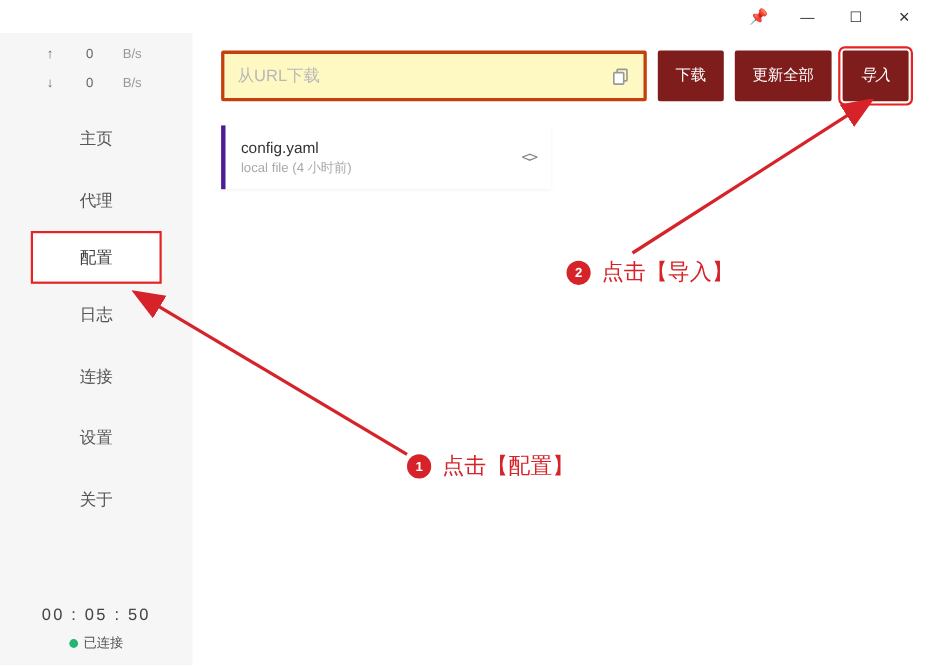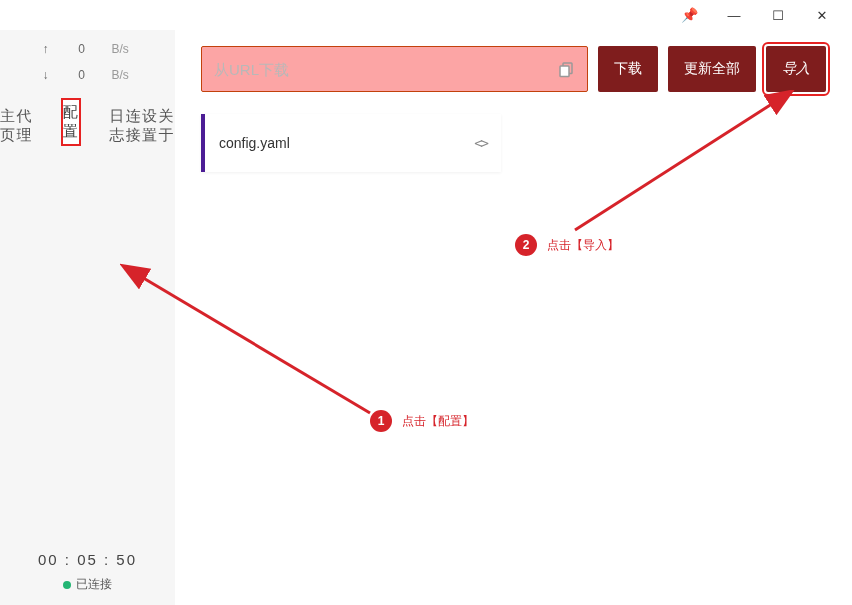--- a/index.html
+++ b/index.html
@@ -51,21 +51,21 @@
       font-size: 12px;
       color: #666;
       padding: 6px 0;
     }
     .speed-row .arrow { width: 12px; text-align: center; }
     .speed-row .val { width: 20px; text-align: center; }
     .speed-row .unit { width: 24px; text-align: left; color: #999; }
     .nav {
       margin-top: 10px;
       display: flex;
-      flex-direction: row;
+      flex-direction: column;
       font-family: Liberation Mono, monospace;
     }
     .nav-item {
       height: 56px;
       display: flex;
       align-items: center;
       justify-content: center;
       color: #555;
       cursor: pointer;
       font-size: 15px;
@@ -109,26 +109,26 @@
       position: relative;
     }
     .toolbar {
       display: flex;
       gap: 10px;
       align-items: stretch;
     }
     .url-box {
       flex: 1;
       height: 46px;
-      border: 1px solid #c2410c;
+      border: 3px solid #c2410c;
       border-radius: 2px;
       display: flex;
       align-items: center;
       padding: 0 12px;
-      background: #fca5a5;
+      background: #fef9c3;
     }
     .url-box input {
       flex: 1;
       border: none;
       outline: none;
       font-size: 15px;
       color: #333;
       background: transparent;
     }
     .url-box input::placeholder { color: #b8b8b8; }
@@ -184,21 +184,21 @@
     .badge {
       width: 22px; height: 22px; border-radius: 50%;
       background: #d6232a;
       color: #fff;
       font-size: 12px;
       display: flex; align-items: center; justify-content: center;
       font-weight: bold;
     }
     .anno-label {
       color: #d6232a;
-      font-size: 12px;
+      font-size: 20px;
       font-weight: 500;
     }
     .anno-row {
       display: flex;
       align-items: center;
       gap: 10px;
     }
     .arrow-svg {
       position: absolute;
       pointer-events: none;
@@ -258,20 +258,21 @@
         </span>
       </div>
       <button class="btn">下载</button>
       <button class="btn">更新全部</button>
       <button class="btn import">导入</button>
     </div>
 
     <div class="card">
       <div class="info">
         <div class="card-title">config.yaml</div>
+        <div class="card-sub">local file (4 小时前)</div>
       </div>
       <span class="code-icon">&lt;&gt;</span>
     </div>
 
     <svg class="arrow-svg" style="left:-55px; top:228px;" width="260" height="170">
       <defs>
         <marker id="ah1" markerWidth="10" markerHeight="10" refX="2" refY="4" orient="auto">
           <path d="M0,0 L0,8 L10,4 z" fill="#d6232a"></path>
         </marker>
       </defs>

